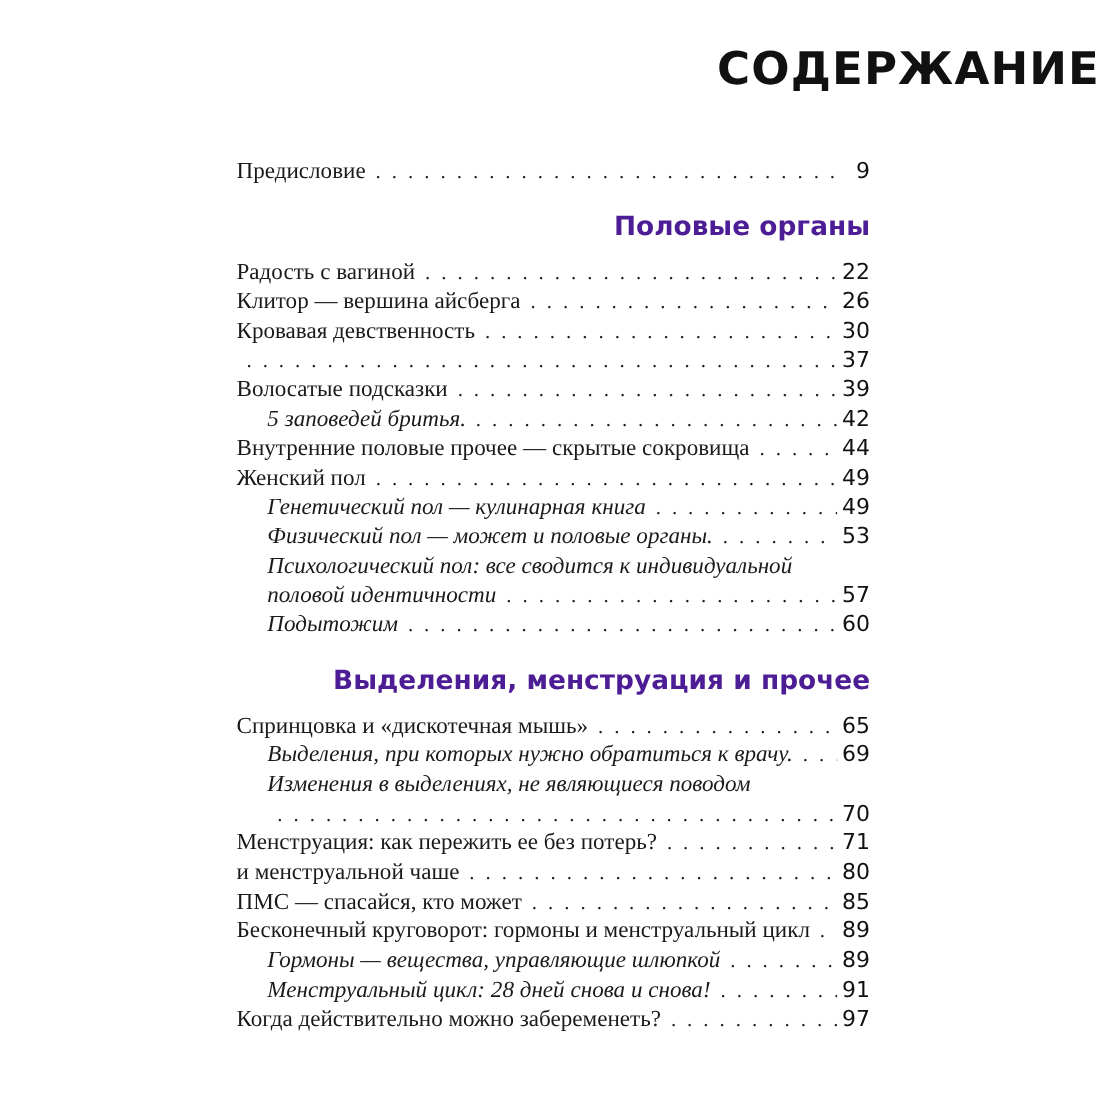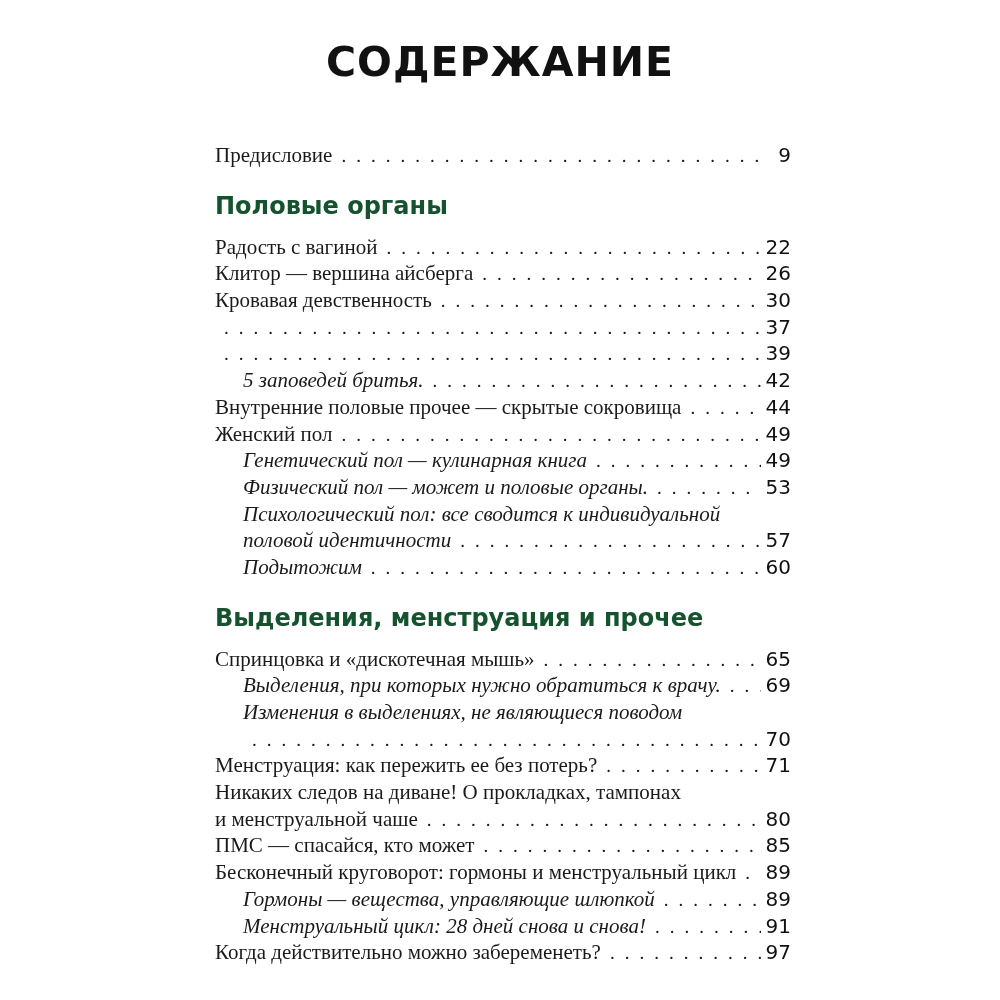--- a/index.html
+++ b/index.html
@@ -14,39 +14,39 @@
     background: #ffffff;
     color: #1a1a1a;
     font-family: "Liberation Serif", serif;
     overflow: hidden;
   }
   .title {
     position: absolute;
     top: 38px;
     left: 0;
     width: 1000px;
-    text-align: center;
+    text-align: right;
     font-family: "DejaVu Sans", sans-serif;
     font-weight: bold;
     font-size: 41px;
     letter-spacing: 1px;
     color: #111111;
   }
   .toc {
     position: absolute;
     top: 142px;
     left: 215px;
     width: 576px;
   }
   .heading {
-    text-align: left;
+    text-align: right;
     font-family: "DejaVu Sans", sans-serif;
     font-weight: bold;
     font-size: 24px;
-    color: #14532d;
+    color: #4c1d95;
     margin: 22px 0 13px 0;
     line-height: 1.25;
   }
   .row {
     display: flex;
     align-items: baseline;
     font-size: 21px;
     line-height: 26.7px;
     height: 26.7px;
   }
@@ -101,20 +101,21 @@
       <div class="row">
         <span class="label">Кровавая девственность</span>
         <span class="dots">........................................................................................................................</span>
         <span class="pagenum">30</span>
       </div>
       <div class="row">
         <span class="dots">........................................................................................................................</span>
         <span class="pagenum">37</span>
       </div>
       <div class="row">
+        <span class="label">Волосатые подсказки</span>
         <span class="dots">........................................................................................................................</span>
         <span class="pagenum">39</span>
       </div>
       <div class="row italic indent">
         <span class="label">5 заповедей бритья.</span>
         <span class="dots">........................................................................................................................</span>
         <span class="pagenum">42</span>
       </div>
       <div class="row">
         <span class="label">Внутренние половые прочее — скрытые сокровища</span>
@@ -164,23 +165,20 @@
         <span class="label">Изменения в выделениях, не являющиеся поводом</span>
       </div>
       <div class="row italic indent">
         <span class="dots">........................................................................................................................</span>
         <span class="pagenum">70</span>
       </div>
       <div class="row">
         <span class="label">Менструация: как пережить ее без потерь?</span>
         <span class="dots">........................................................................................................................</span>
         <span class="pagenum">71</span>
-      </div>
-      <div class="row">
-        <span class="label">Никаких следов на диване! О прокладках, тампонах</span>
       </div>
       <div class="row">
         <span class="label">и менструальной чаше</span>
         <span class="dots">........................................................................................................................</span>
         <span class="pagenum">80</span>
       </div>
       <div class="row">
         <span class="label">ПМС — спасайся, кто может</span>
         <span class="dots">........................................................................................................................</span>
         <span class="pagenum">85</span>

